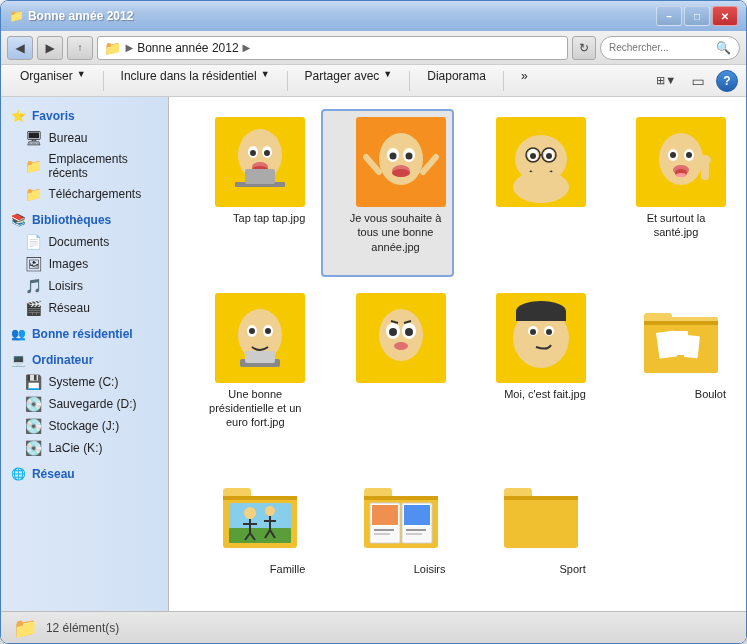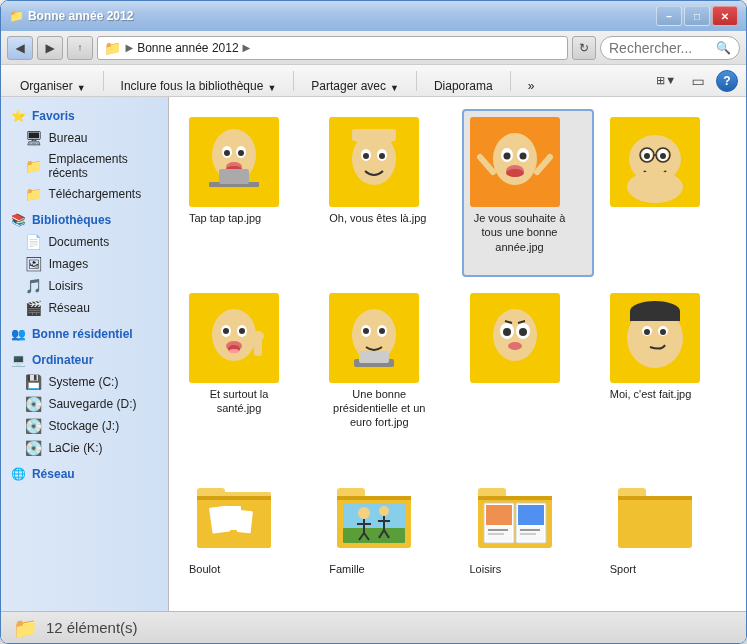--- a/index.html
+++ b/index.html
@@ -130,21 +130,21 @@
       border: 1px solid #aaa;
       border-radius: 12px;
       display: flex;
       align-items: center;
       padding: 0 8px;
       gap: 4px;
     }
     .search-box input {
       border: none;
       outline: none;
-      font-size: 14px;
+      font-size: 10px;
       width: 100%;
       color: #888;
       background: transparent;
     }
 
     
     .toolbar {
       background: linear-gradient(to bottom, #f8f8f8, #eaeaea);
       height: 32px;
       display: flex;
@@ -156,21 +156,21 @@
     }
     .toolbar-btn {
       height: 26px;
       padding: 0 10px;
       background: transparent;
       border: 1px solid transparent;
       border-radius: 3px;
       cursor: pointer;
       font-size: 12px;
       display: flex;
-      align-items: flex-end;
+      align-items: flex-start;
       gap: 4px;
       color: #222;
     }
     .toolbar-sep { width: 1px; height: 20px; background: #ccc; margin: 0 4px; }
     .toolbar-right {
       margin-left: auto;
       display: flex;
       align-items: center;
       gap: 4px;
     }
@@ -253,21 +253,21 @@
     }
     .file-grid {
       display: grid;
       grid-template-columns: repeat(4, 1fr);
       gap: 8px;
       flex: 1;
     }
     .file-item {
       display: flex;
       flex-direction: column;
-      align-items: flex-start;
+      align-items: flex-end;
       padding: 6px;
       cursor: pointer;
       border-radius: 4px;
       border: 2px solid transparent;
       text-align: center;
     }
     .file-item.selected {
       background: #e5e5e5;
       border-color: #7fa8e0;
     }
@@ -293,21 +293,21 @@
       height: 32px;
       background: linear-gradient(to bottom, #e8e8e8, #d8d8d8);
       border-top: 1px solid #bbb;
       display: flex;
       align-items: center;
       padding: 0 12px;
       gap: 8px;
       flex-shrink: 0;
     }
     .status-folder-icon { font-size: 20px; color: #e8b820; }
-    .status-text { font-size: 15px; color: #444; }
+    .status-text { font-size: 12px; color: #444; }
 
     
     .cartoon-thumb {
       width: 90px;
       height: 90px;
     }
 
     
     .file-area::-webkit-scrollbar { width: 12px; }
     .file-area::-webkit-scrollbar-track { background: #f0f0f0; }
@@ -350,21 +350,21 @@
     </div>
   </div>
 
   <div class="toolbar">
     <button class="toolbar-btn">
       <span>Organiser</span>
       <span style="font-size:9px;">▼</span>
     </button>
     <div class="toolbar-sep"></div>
     <button class="toolbar-btn">
-      <span>Inclure fous la bibliothèque</span>
+      <span>Inclure dans la résidentiel</span>
       <span style="font-size:9px;">▼</span>
     </button>
     <div class="toolbar-sep"></div>
     <button class="toolbar-btn">
       <span>Partager avec</span>
       <span style="font-size:9px;">▼</span>
     </button>
     <div class="toolbar-sep"></div>
     <button class="toolbar-btn">
       <span>Diaporama</span>
@@ -480,36 +480,20 @@
               <ellipse cx="45" cy="50" rx="8" ry="5" fill="#e07070"></ellipse>
               <ellipse cx="45" cy="52" rx="8" ry="3" fill="#cc4444"></ellipse>
 
               <rect x="20" y="65" width="50" height="5" fill="#888" rx="1"></rect>
               <rect x="30" y="52" width="30" height="15" fill="#aaa" rx="2"></rect>
             </svg>
           </div>
           <span class="file-item-label">Tap tap tap.jpg</span>
         </div>
 
-        <div class="file-item">
-          <div class="file-item-thumb">
-            <svg class="cartoon-thumb" viewBox="0 0 90 90">
-              <rect width="90" height="90" fill="#f5c800" rx="3"></rect>
-              <ellipse cx="45" cy="42" rx="22" ry="26" fill="#f0d090"></ellipse>
-              <ellipse cx="37" cy="38" rx="5" ry="6" fill="white"></ellipse>
-              <ellipse cx="53" cy="38" rx="5" ry="6" fill="white"></ellipse>
-              <circle cx="37" cy="39" r="3" fill="#333"></circle>
-              <circle cx="53" cy="39" r="3" fill="#333"></circle>
-              <path d="M 36 54 Q 45 62 54 54" stroke="#333" stroke-width="2" fill="none"></path>
-              <ellipse cx="45" cy="20" rx="22" ry="8" fill="#f0d090"></ellipse>
-              <rect x="23" y="12" width="44" height="12" fill="#f0d090" rx="2"></rect>
-            </svg>
-          </div>
-          <span class="file-item-label">Oh, vous êtes là.jpg</span>
-        </div>
 
         <div class="file-item selected">
           <div class="file-item-thumb">
             <svg class="cartoon-thumb" viewBox="0 0 90 90">
               <rect width="90" height="90" fill="#f59020" rx="3"></rect>
               <ellipse cx="45" cy="42" rx="22" ry="26" fill="#f0d090"></ellipse>
               <ellipse cx="37" cy="38" rx="6" ry="7" fill="white"></ellipse>
               <ellipse cx="53" cy="38" rx="6" ry="7" fill="white"></ellipse>
               <circle cx="37" cy="39" r="3.5" fill="#333"></circle>
               <circle cx="53" cy="39" r="3.5" fill="#333"></circle>

